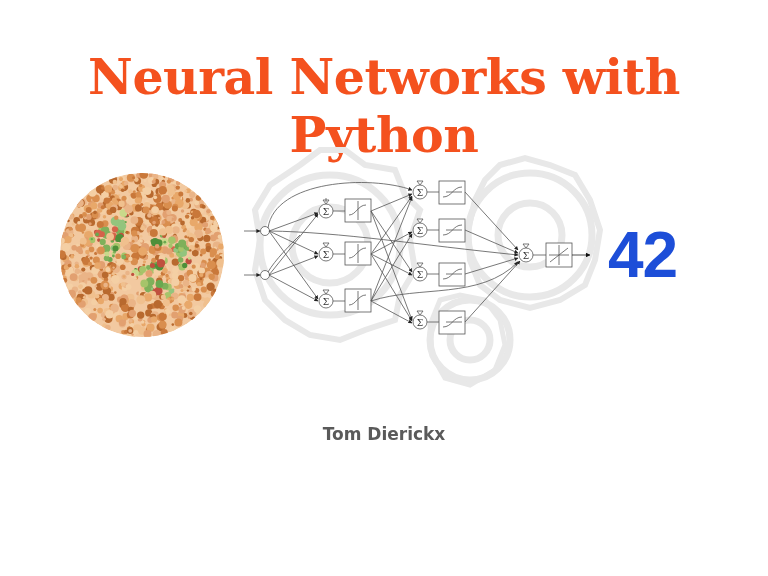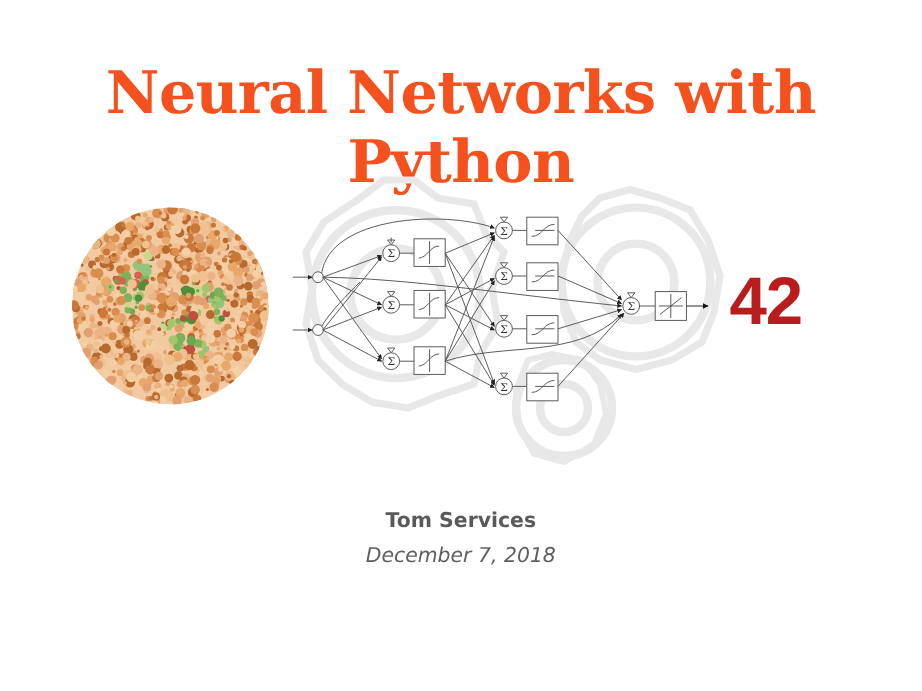--- a/index.html
+++ b/index.html
@@ -5,22 +5,22 @@
     html, body { margin: 0; padding: 0; background: #ffffff; }
     body { width: 768px; height: 576px; position: relative; overflow: hidden; font-family: "Liberation Sans", sans-serif; }
     .title {
       position: absolute; left: 0; top: 48px; width: 768px; text-align: center;
       font-family: "DejaVu Serif", serif; font-weight: bold; font-size: 49px;
       color: #f4511e; letter-spacing: -0.5px;
     }
     .figure { position: absolute; left: 0; top: 0; width: 768px; height: 576px; }
     .answer {
       position: absolute; left: 608px; top: 218px; width: 100px;
-      font-family: "Liberation Sans", sans-serif; font-weight: bold; font-size: 56px;
-      color: #b91c1c; text-align: left; letter-spacing: -1px;
+      font-family: "Liberation Sans", sans-serif; font-weight: bold; font-size: 64px;
+      color: #1d4ed8; text-align: left; letter-spacing: -1px;
     }
     .credits { position: absolute; left: 0; top: 420px; width: 768px; text-align: center; color: #5a5a5a; }
     .credits .author { font-family: "DejaVu Sans", sans-serif; font-weight: bold; font-size: 17px; line-height: 28px; }
     .credits .team { font-family: "DejaVu Sans", sans-serif; font-weight: bold; font-size: 17px; line-height: 28px; }
     .credits .date { font-family: "DejaVu Sans", sans-serif; font-style: italic; font-size: 17px; line-height: 30px; color: #5f5f5f; }
   </style>
 </head>
 <body>
 
 <div class="title">Neural Networks with Python</div>
@@ -1080,15 +1080,14 @@
     <text x="420" y="233.5">Σ</text>
     <text x="420" y="277.5">Σ</text>
     <text x="420" y="325.5">Σ</text>
     <text x="526" y="258.5">Σ</text>
   </g>
 </svg>
 
 <div class="answer">42</div>
 
 <div class="credits">
-  <div class="author">Tom Services</div>
-  <div class="date">December 7, 2018</div>
+  <div class="author">Tom Dierickx</div>
 </div>
 
 </body></html>

